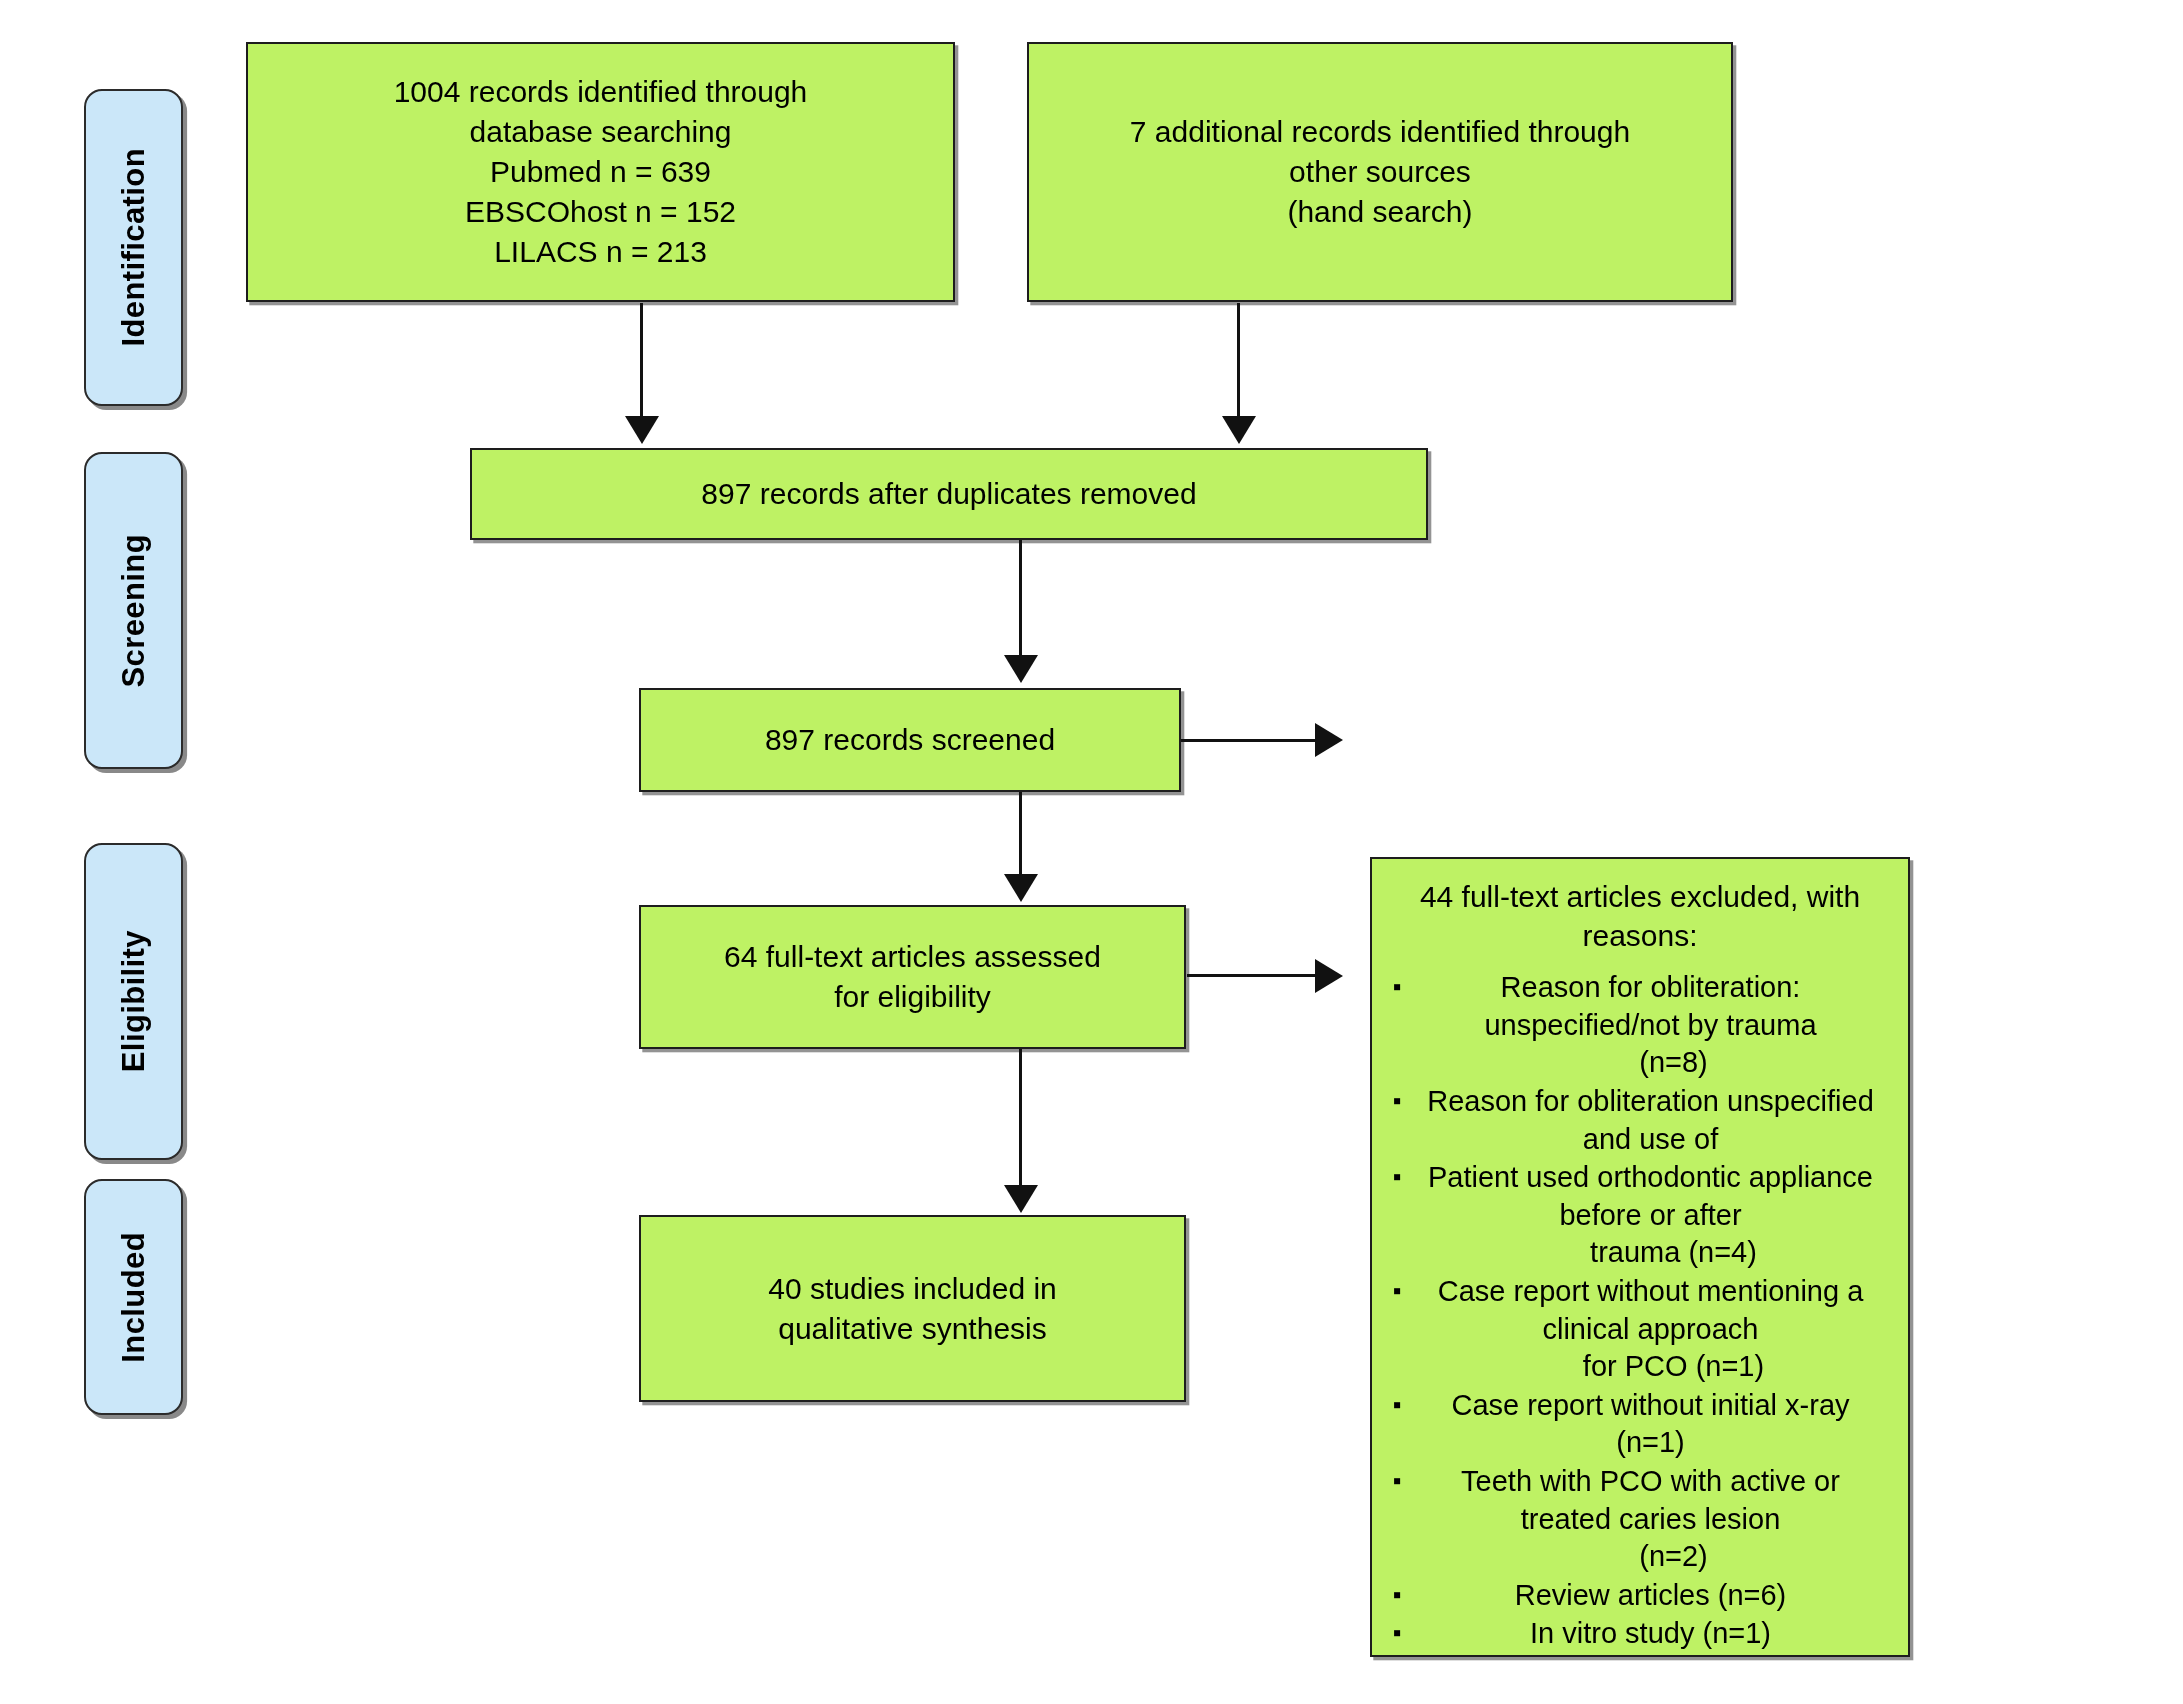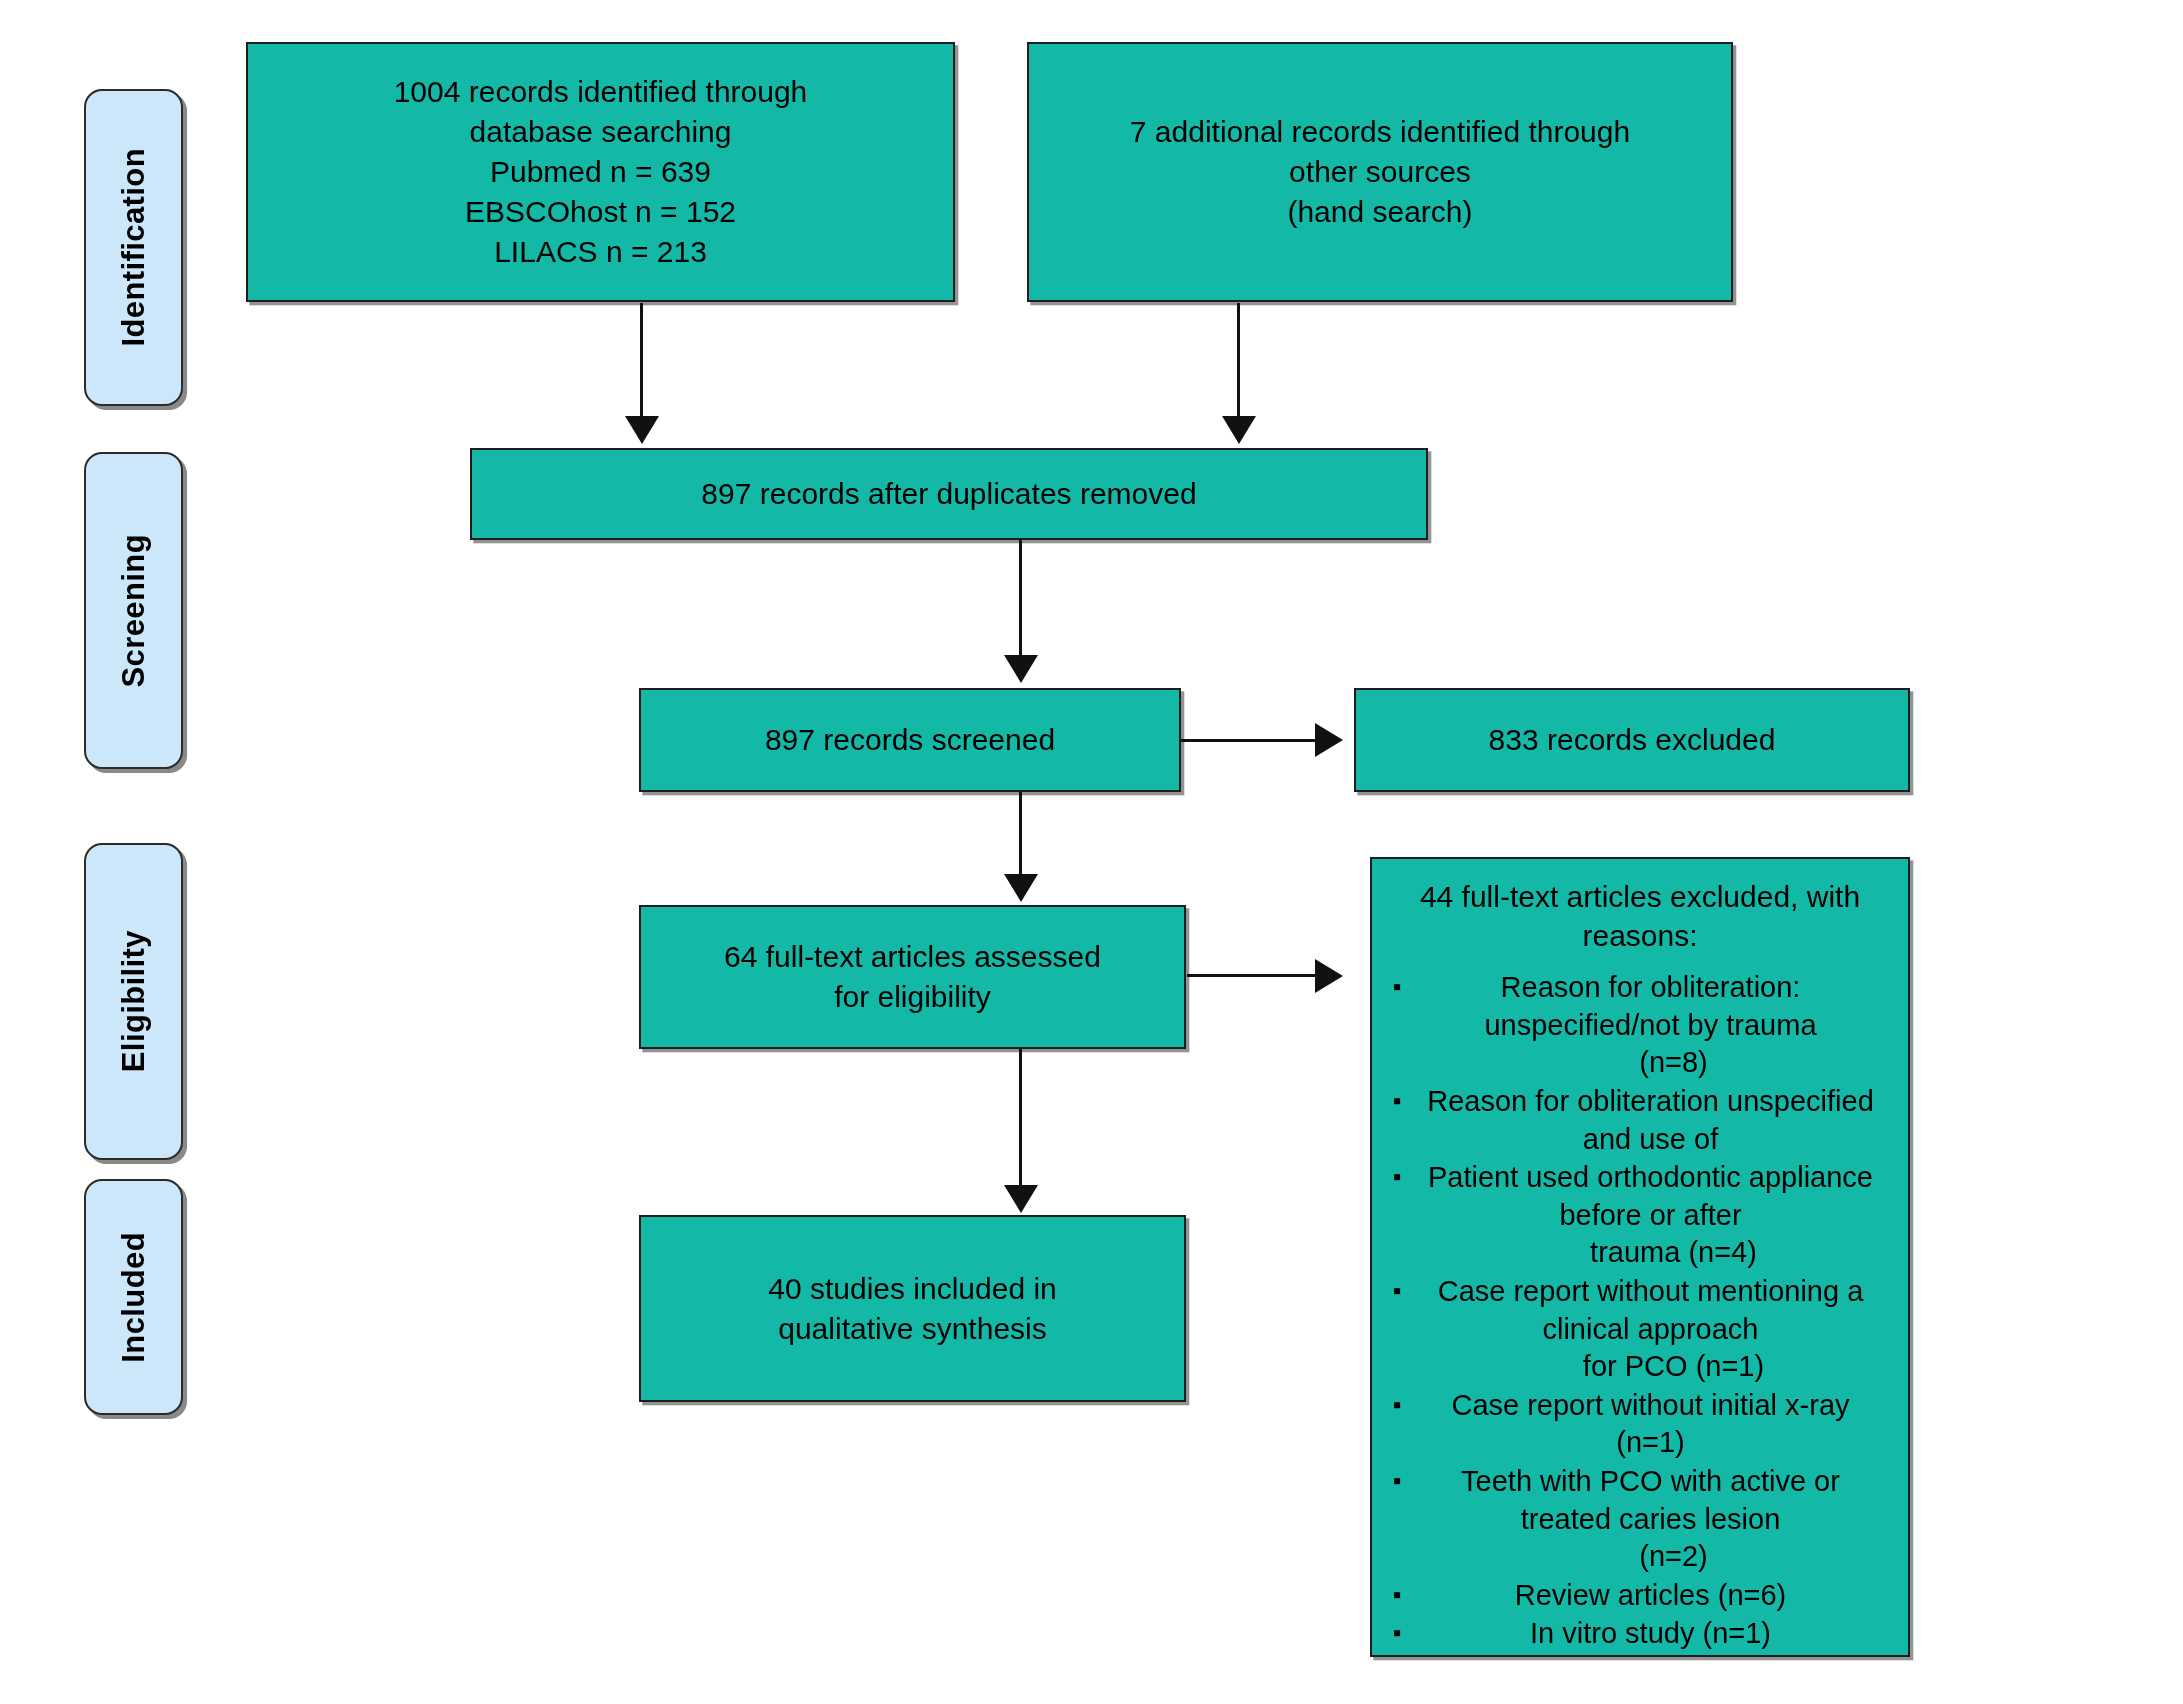--- a/index.html
+++ b/index.html
@@ -38,21 +38,21 @@
     font-size: 31px;
     letter-spacing: 0.4px;
     color: #000000;
     white-space: nowrap;
     line-height: 1;
   }
 
   
   .fbox {
     position: absolute;
-    background: #14b8a6;
+    background: #bef264;
     border: 2.4px solid #1d1d1d;
     box-shadow: 3.3px 3.3px 0 rgba(40,40,40,0.5);
     box-sizing: border-box;
     display: flex;
     align-items: center;
     justify-content: center;
     text-align: center;
   }
   .fbox-text {
     font-size: 30px;
@@ -176,23 +176,20 @@
   <div class="vline" style="left:1019px; top:540px; height:120px;"></div>
   <div class="arrow-down" style="left:1004px; top:655px;"></div>
 
   <div class="fbox" style="left:639px; top:688px; width:542px; height:104px;">
     <div class="fbox-text">897 records screened</div>
   </div>
 
   <div class="hline" style="left:1181px; top:739px; width:142px;"></div>
   <div class="arrow-right" style="left:1315px; top:723px;"></div>
 
-  <div class="fbox" style="left:1354px; top:688px; width:556px; height:104px;">
-    <div class="fbox-text">833 records excluded</div>
-  </div>
 
   <div class="vline" style="left:1019px; top:792px; height:88px;"></div>
   <div class="arrow-down" style="left:1004px; top:874px;"></div>
 
   <div class="fbox" style="left:639px; top:905px; width:547px; height:144px;">
     <div class="fbox-text">64 full-text articles assessed
 for eligibility</div>
   </div>
 
   <div class="hline" style="left:1187px; top:974px; width:136px;"></div>

